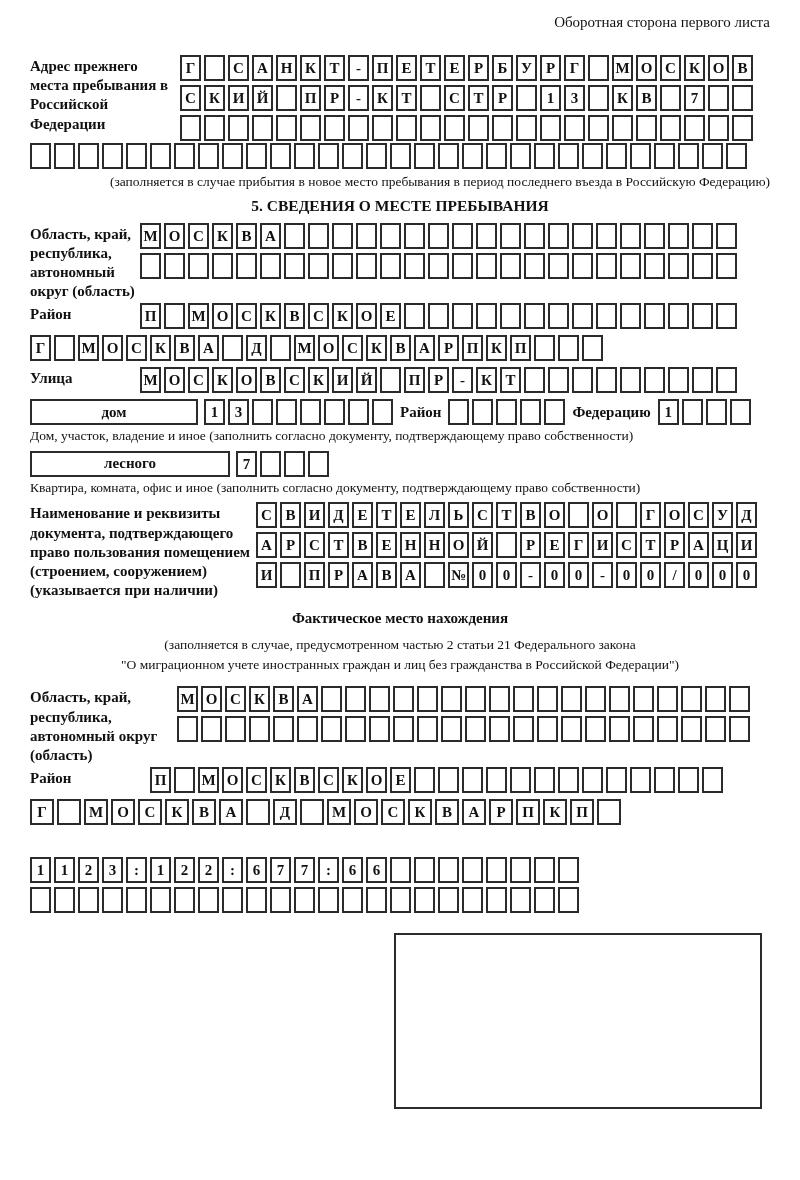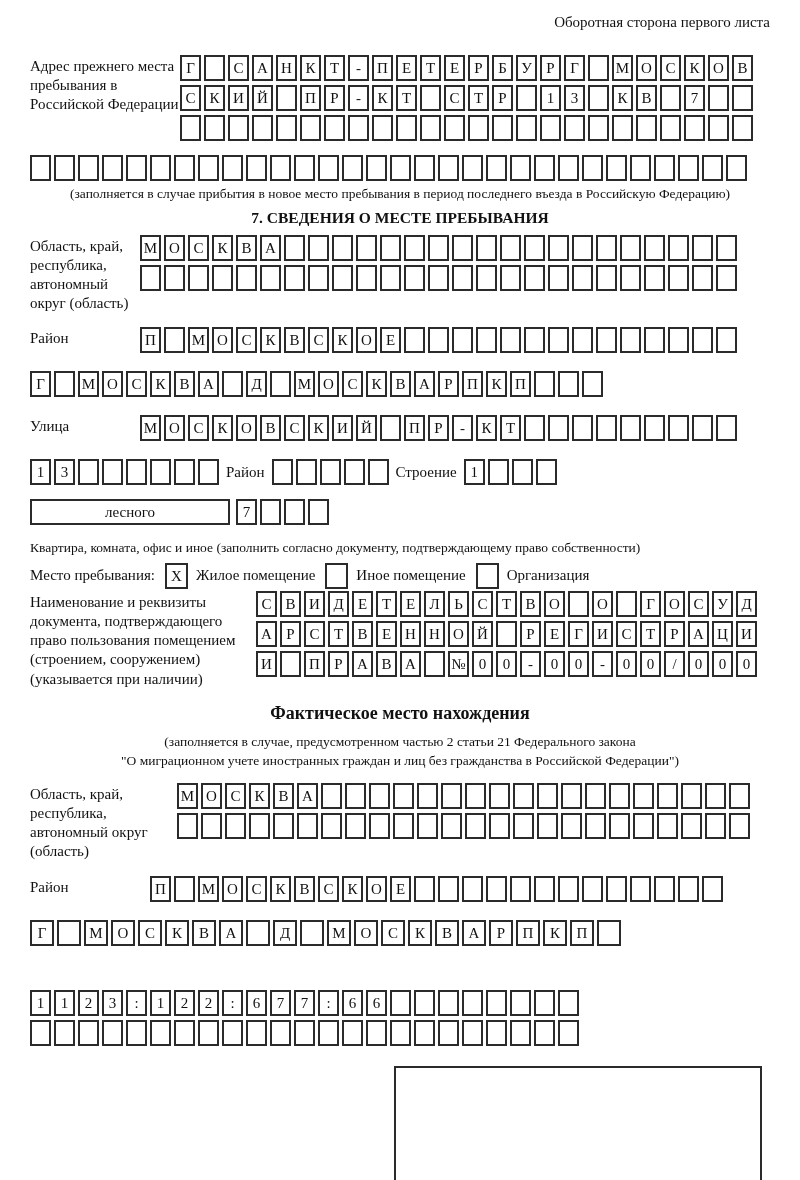--- a/index.html
+++ b/index.html
@@ -6,35 +6,35 @@
   html, body { width: 800px; height: 1180px; background: #fff; }
   body {
     font-family: "Liberation Serif", "DejaVu Serif", serif;
     color: #111;
     overflow: hidden;
   }
   .page { width: 800px; height: 1028px; padding: 14px 30px 0 30px; position: relative; }
 
   .header-note { text-align: right; font-size: 15px; margin-bottom: 24px; }
 
-  .frow { display: flex; align-items: flex-start; margin-bottom: 14px; }
+  .frow { display: flex; align-items: flex-start; margin-bottom: 2px; font-weight: bold; }
   .label { font-size: 15px; line-height: 1.28; padding-top: 2px; }
 
   .cells-col { display: flex; flex-direction: column; }
   .cellrow { display: flex; gap: 3px; margin-bottom: 4px; }
   .cell {
     width: 21px; height: 26px; flex: 0 0 21px;
     border: 2px solid #2b2b2b;
     font-size: 15px; line-height: 22px; text-align: center;
     background: #fff;
   }
   .cellrow.wide .cell { width: 24px; flex: 0 0 24px; }
 
   .note { font-size: 13.5px; line-height: 1.3; margin: 2px 0 6px 0; }
-  .note.center { text-align: center; }
+  .note.center { text-align: right; }
 
   .sec-title { text-align: center; font-weight: bold; font-size: 15.5px; margin: 6px 0 8px 0; }
 
   .addr-label { width: 150px; flex: 0 0 150px; }
   .lbl-108 { width: 110px; flex: 0 0 110px; }
   .lbl-118 { width: 120px; flex: 0 0 120px; }
   .lbl-145 { width: 147px; flex: 0 0 147px; }
   .lbl-223 { width: 225px; flex: 0 0 225px; }
   .lbl-doc { width: 226px; flex: 0 0 226px; }
 
@@ -49,21 +49,21 @@
 
   .stay-row { display: flex; align-items: center; margin: 4px 0 2px 0; }
   .checkbox {
     width: 23px; height: 26px; flex: 0 0 23px;
     border: 2px solid #2b2b2b; background: #fff;
     font-size: 15px; line-height: 22px; text-align: center;
   }
   .stay-row .opt-label { font-size: 15px; padding: 0 10px 0 8px; }
   .choose-note { font-size: 13.5px; margin: 1px 0 8px 170px; width: 330px; text-align: center; }
 
-  .fact-title { text-align: center; font-weight: bold; font-size: 18px; margin: 10px 0 8px 0; }
+  .fact-title { text-align: center; font-weight: bold; font-size: 15px; margin: 10px 0 8px 0; }
   .fact-note { text-align: center; font-size: 13.5px; line-height: 1.45; margin-bottom: 12px; }
 
   .stamp-wrap { width: 368px; margin-left: auto; margin-right: 8px; margin-top: 16px; }
   .stamp-box { width: 368px; height: 176px; border: 2px solid #2b2b2b; background: #fff; }
 
   .mb0 { margin-bottom: 0; }
 </style>
 </head>
 <body>
 
@@ -181,21 +181,21 @@
       <div class="cell"></div>
       <div class="cell"></div>
       <div class="cell"></div>
       <div class="cell"></div>
       <div class="cell"></div>
       <div class="cell"></div>
       <div class="cell"></div>
     </div>
   <div class="note center">(заполняется в случае прибытия в новое место пребывания в период последнего въезда в Российскую Федерацию)</div>
 
-  <div class="sec-title">7. СВЕДЕНИЯ О МЕСТЕ ПРЕБЫВАНИЯ</div>
+  <div class="sec-title">5. СВЕДЕНИЯ О МЕСТЕ ПРЕБЫВАНИЯ</div>
 
   <div class="frow">
     <div class="label lbl-108">Область, край, республика, автономный округ (область)</div>
     <div class="cells-col">
       <div class="cellrow">
           <div class="cell">М</div>
           <div class="cell">О</div>
           <div class="cell">С</div>
           <div class="cell">К</div>
           <div class="cell">В</div>
@@ -335,67 +335,60 @@
         <div class="cell"></div>
         <div class="cell"></div>
         <div class="cell"></div>
         <div class="cell"></div>
         <div class="cell"></div>
         <div class="cell"></div>
       </div>
   </div>
 
   <div class="frow">
+    <div class="longbox dom-box">дом</div>
     <div class="cellrow mb0">
         <div class="cell">1</div>
         <div class="cell">3</div>
         <div class="cell"></div>
         <div class="cell"></div>
         <div class="cell"></div>
         <div class="cell"></div>
         <div class="cell"></div>
         <div class="cell"></div>
       </div>
     <div class="inline-lbl">Район</div>
     <div class="cellrow mb0">
         <div class="cell"></div>
         <div class="cell"></div>
         <div class="cell"></div>
         <div class="cell"></div>
         <div class="cell"></div>
       </div>
-    <div class="inline-lbl">Строение</div>
+    <div class="inline-lbl">Федерацию</div>
     <div class="cellrow mb0">
         <div class="cell">1</div>
         <div class="cell"></div>
         <div class="cell"></div>
         <div class="cell"></div>
       </div>
   </div>
+  <div class="note">Дом, участок, владение и иное (заполнить согласно документу, подтверждающему право собственности)</div>
 
   <div class="frow">
     <div class="longbox kv-box">лесного</div>
     <div class="cellrow mb0">
         <div class="cell">7</div>
         <div class="cell"></div>
         <div class="cell"></div>
         <div class="cell"></div>
       </div>
   </div>
   <div class="note">Квартира, комната, офис и иное (заполнить согласно документу, подтверждающему право собственности)</div>
 
-  <div class="stay-row">
-    <span class="opt-label" style="padding-left:0">Место пребывания:</span>
-    <div class="checkbox">X</div>
-    <span class="opt-label">Жилое помещение</span>
-    <div class="checkbox"></div>
-    <span class="opt-label">Иное помещение</span>
-    <div class="checkbox"></div>
-    <span class="opt-label">Организация</span>
-  </div>
 
   <div class="frow">
     <div class="label lbl-doc">Наименование и реквизиты документа, подтверждающего право пользования помещением (строением, сооружением) (указывается при наличии)</div>
     <div class="cells-col">
       <div class="cellrow">
           <div class="cell">С</div>
           <div class="cell">В</div>
           <div class="cell">И</div>
           <div class="cell">Д</div>
           <div class="cell">Е</div>

